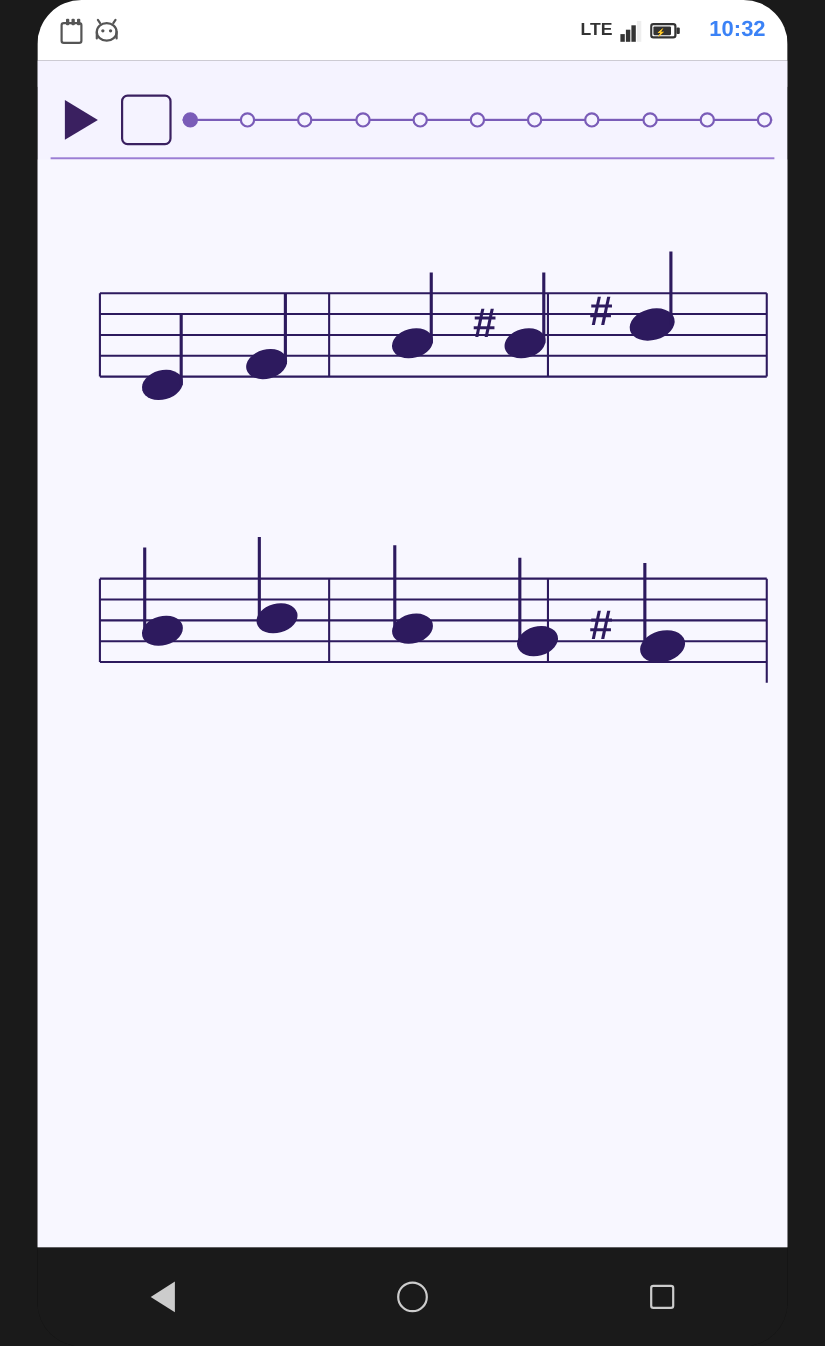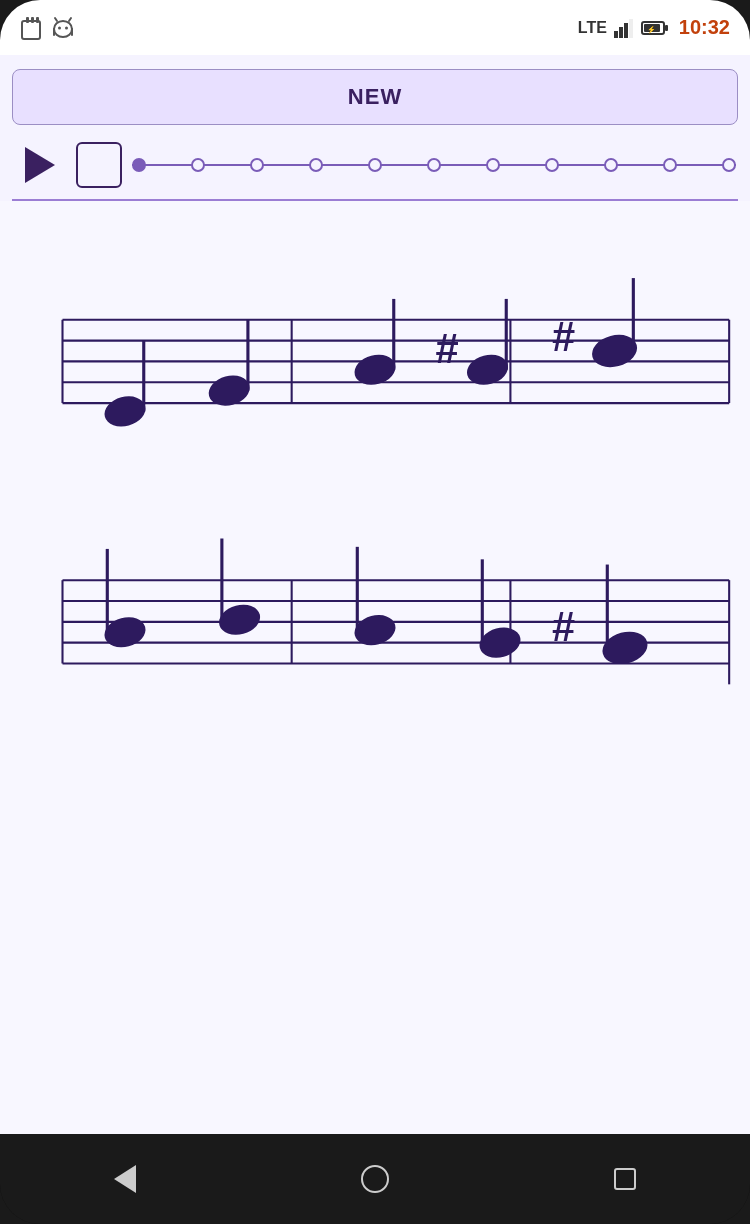--- a/index.html
+++ b/index.html
@@ -5,21 +5,21 @@
     * { margin: 0; padding: 0; box-sizing: border-box; }
     body {
       background: #1a1a1a;
       display: flex;
       justify-content: center;
       align-items: center;
       min-height: 100vh;
       font-family: Arial, sans-serif;
     }
     .phone-frame {
-      width: 750px;
+      width: 682px;
       height: 1224px;
       background: #111;
       border-radius: 40px;
       position: relative;
       overflow: hidden;
       display: flex;
       flex-direction: column;
     }
     .status-bar {
       height: 55px;
@@ -204,28 +204,27 @@
         <rect x="11" y="6" width="4" height="15" fill="#333"></rect>
         <rect x="16" y="2" width="4" height="19" fill="#eee"></rect>
       </svg>
 
       <svg width="28" height="18" viewBox="0 0 28 18">
         <rect x="1" y="3" width="22" height="12" rx="2" fill="none" stroke="#333" stroke-width="2"></rect>
         <rect x="3" y="5" width="16" height="8" rx="1" fill="#333"></rect>
         <rect x="24" y="6" width="3" height="6" rx="1" fill="#333"></rect>
         <text x="6" y="13" font-size="7" fill="white" font-weight="bold">⚡</text>
       </svg>
-      <span style="font-size:20px;font-weight:bold;color:#c2410c;margin-left:4px;">10:32</span>
+      <span style="font-size:20px;font-weight:bold;color:#3b82f6;margin-left:20px;">10:32</span>
     </div>
   </div>
 
   <div class="phone-content">
 
     <div class="top-buttons">
-      <button class="top-btn">NEW</button>
     </div>
 
     <div class="controls-row">
       <div class="play-btn">
         <div class="play-triangle"></div>
       </div>
       <div class="stop-btn"></div>
       <div class="progress-track">
         <div class="progress-line"></div>
         <div class="progress-dots">

